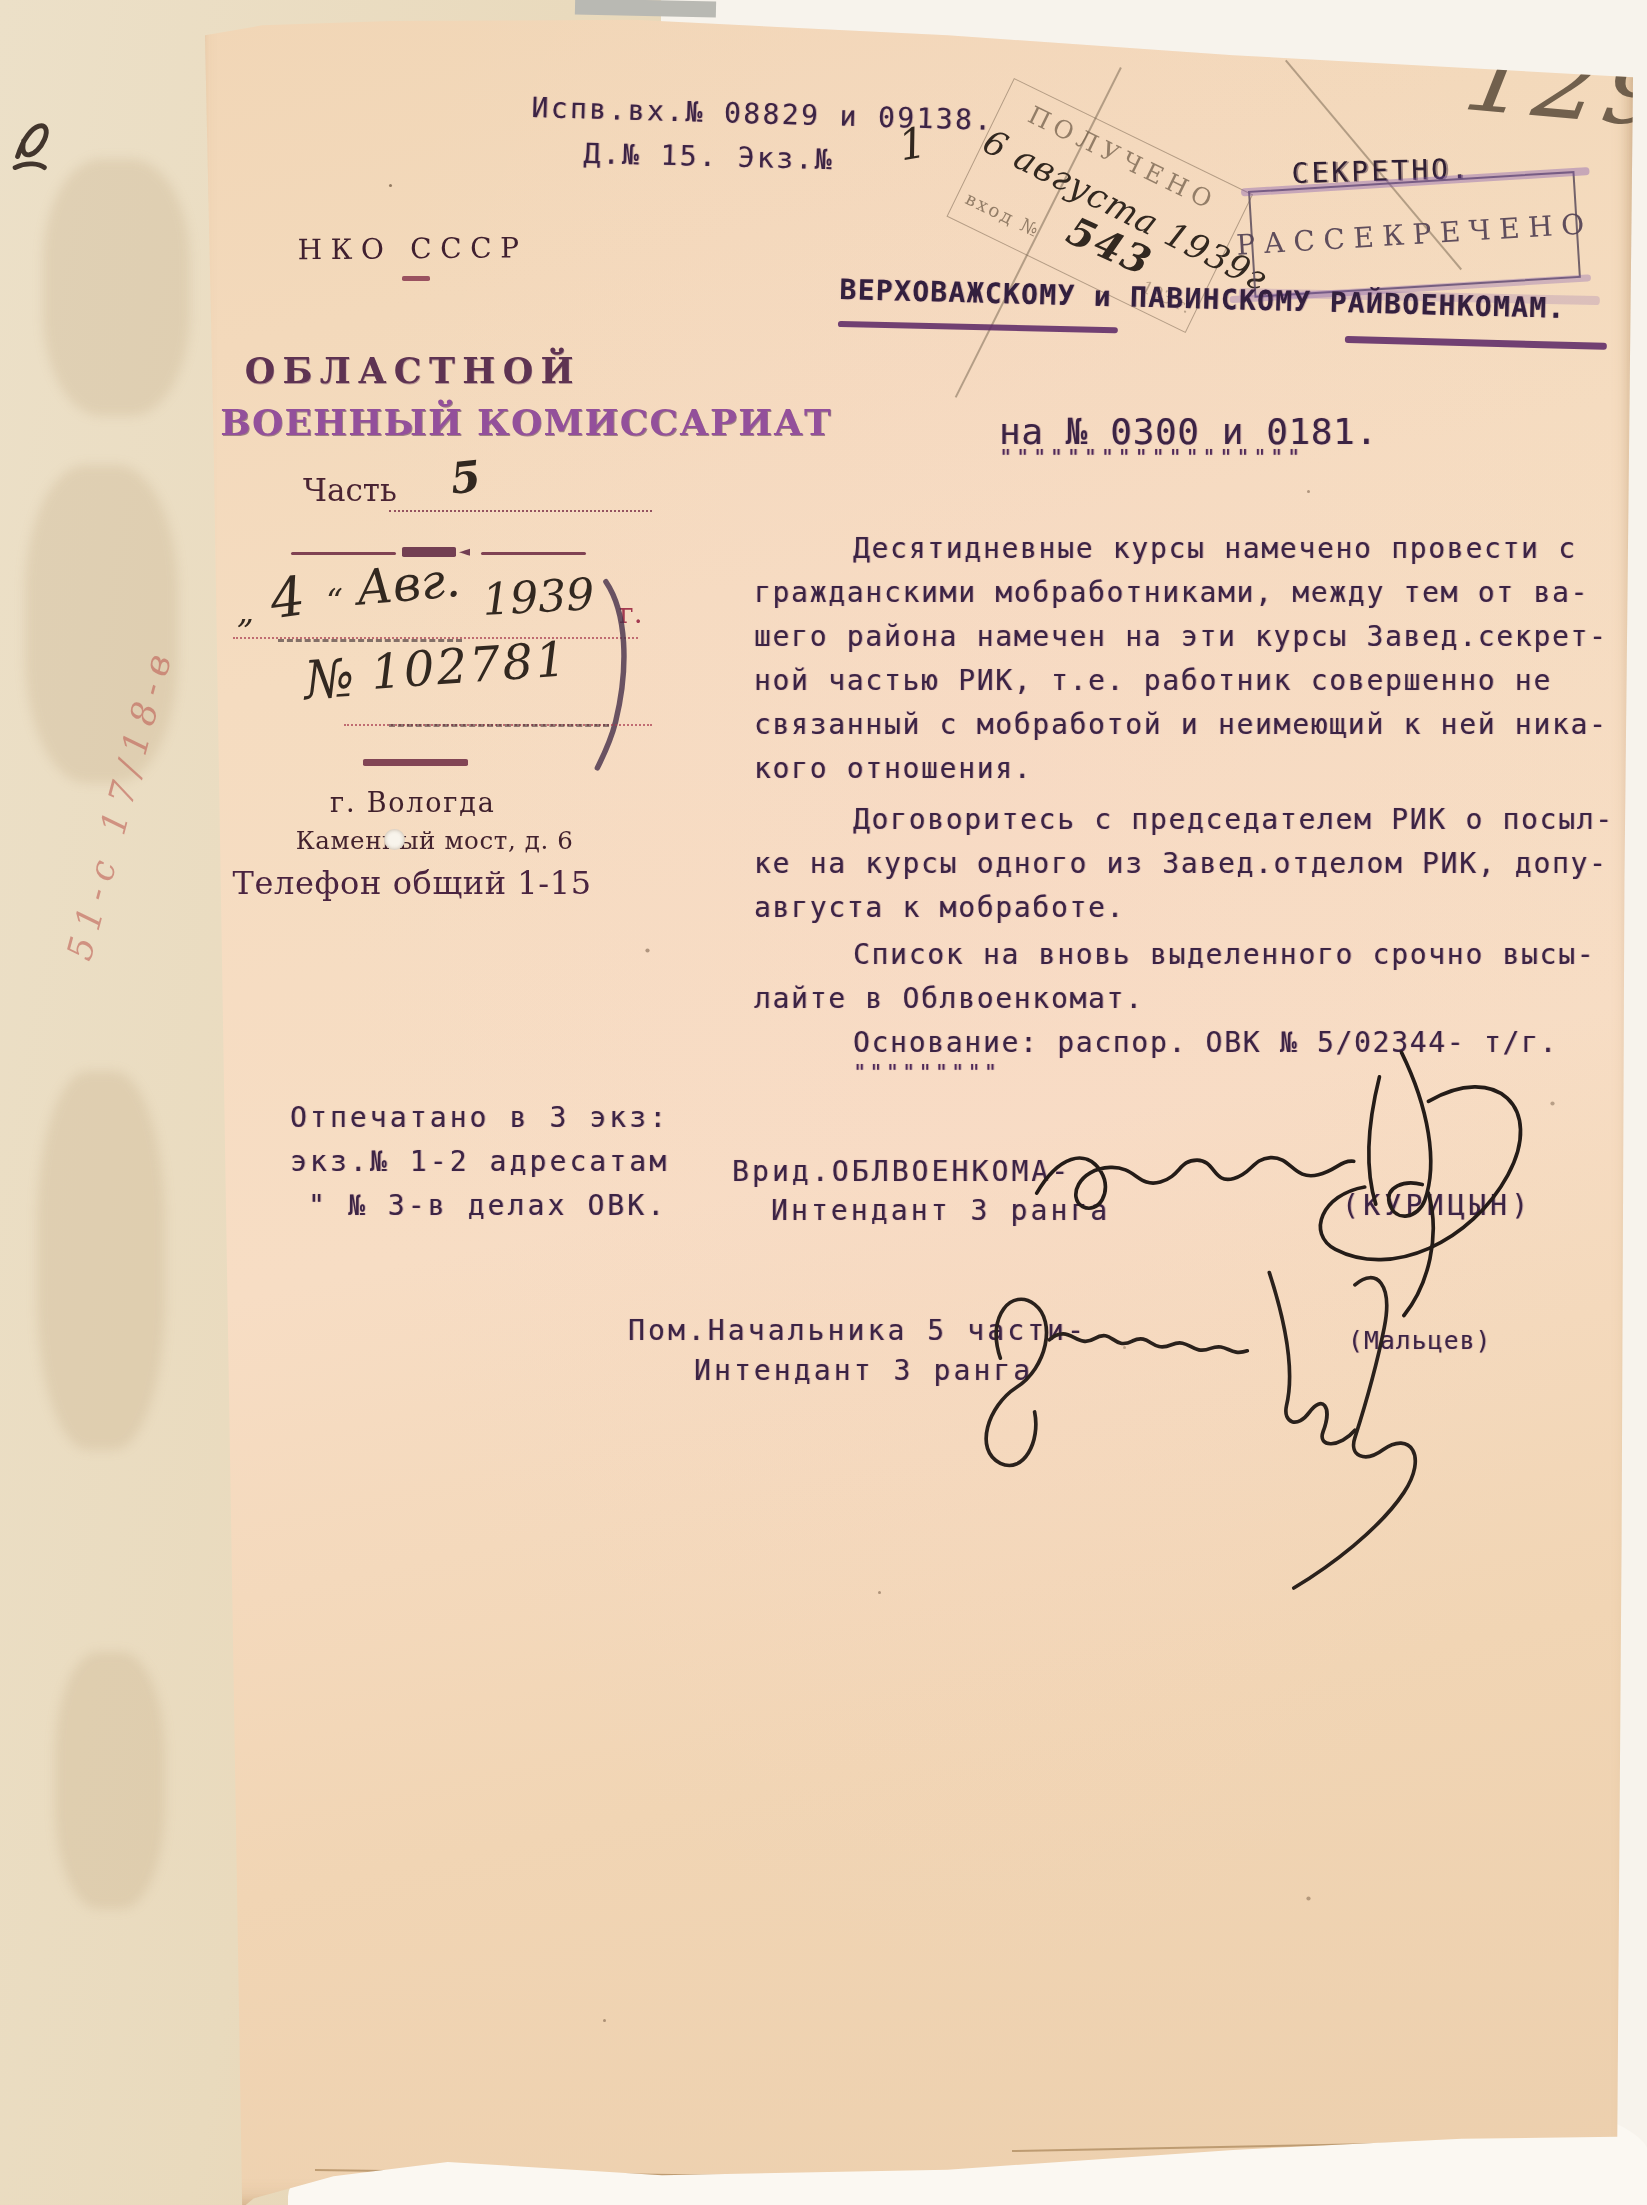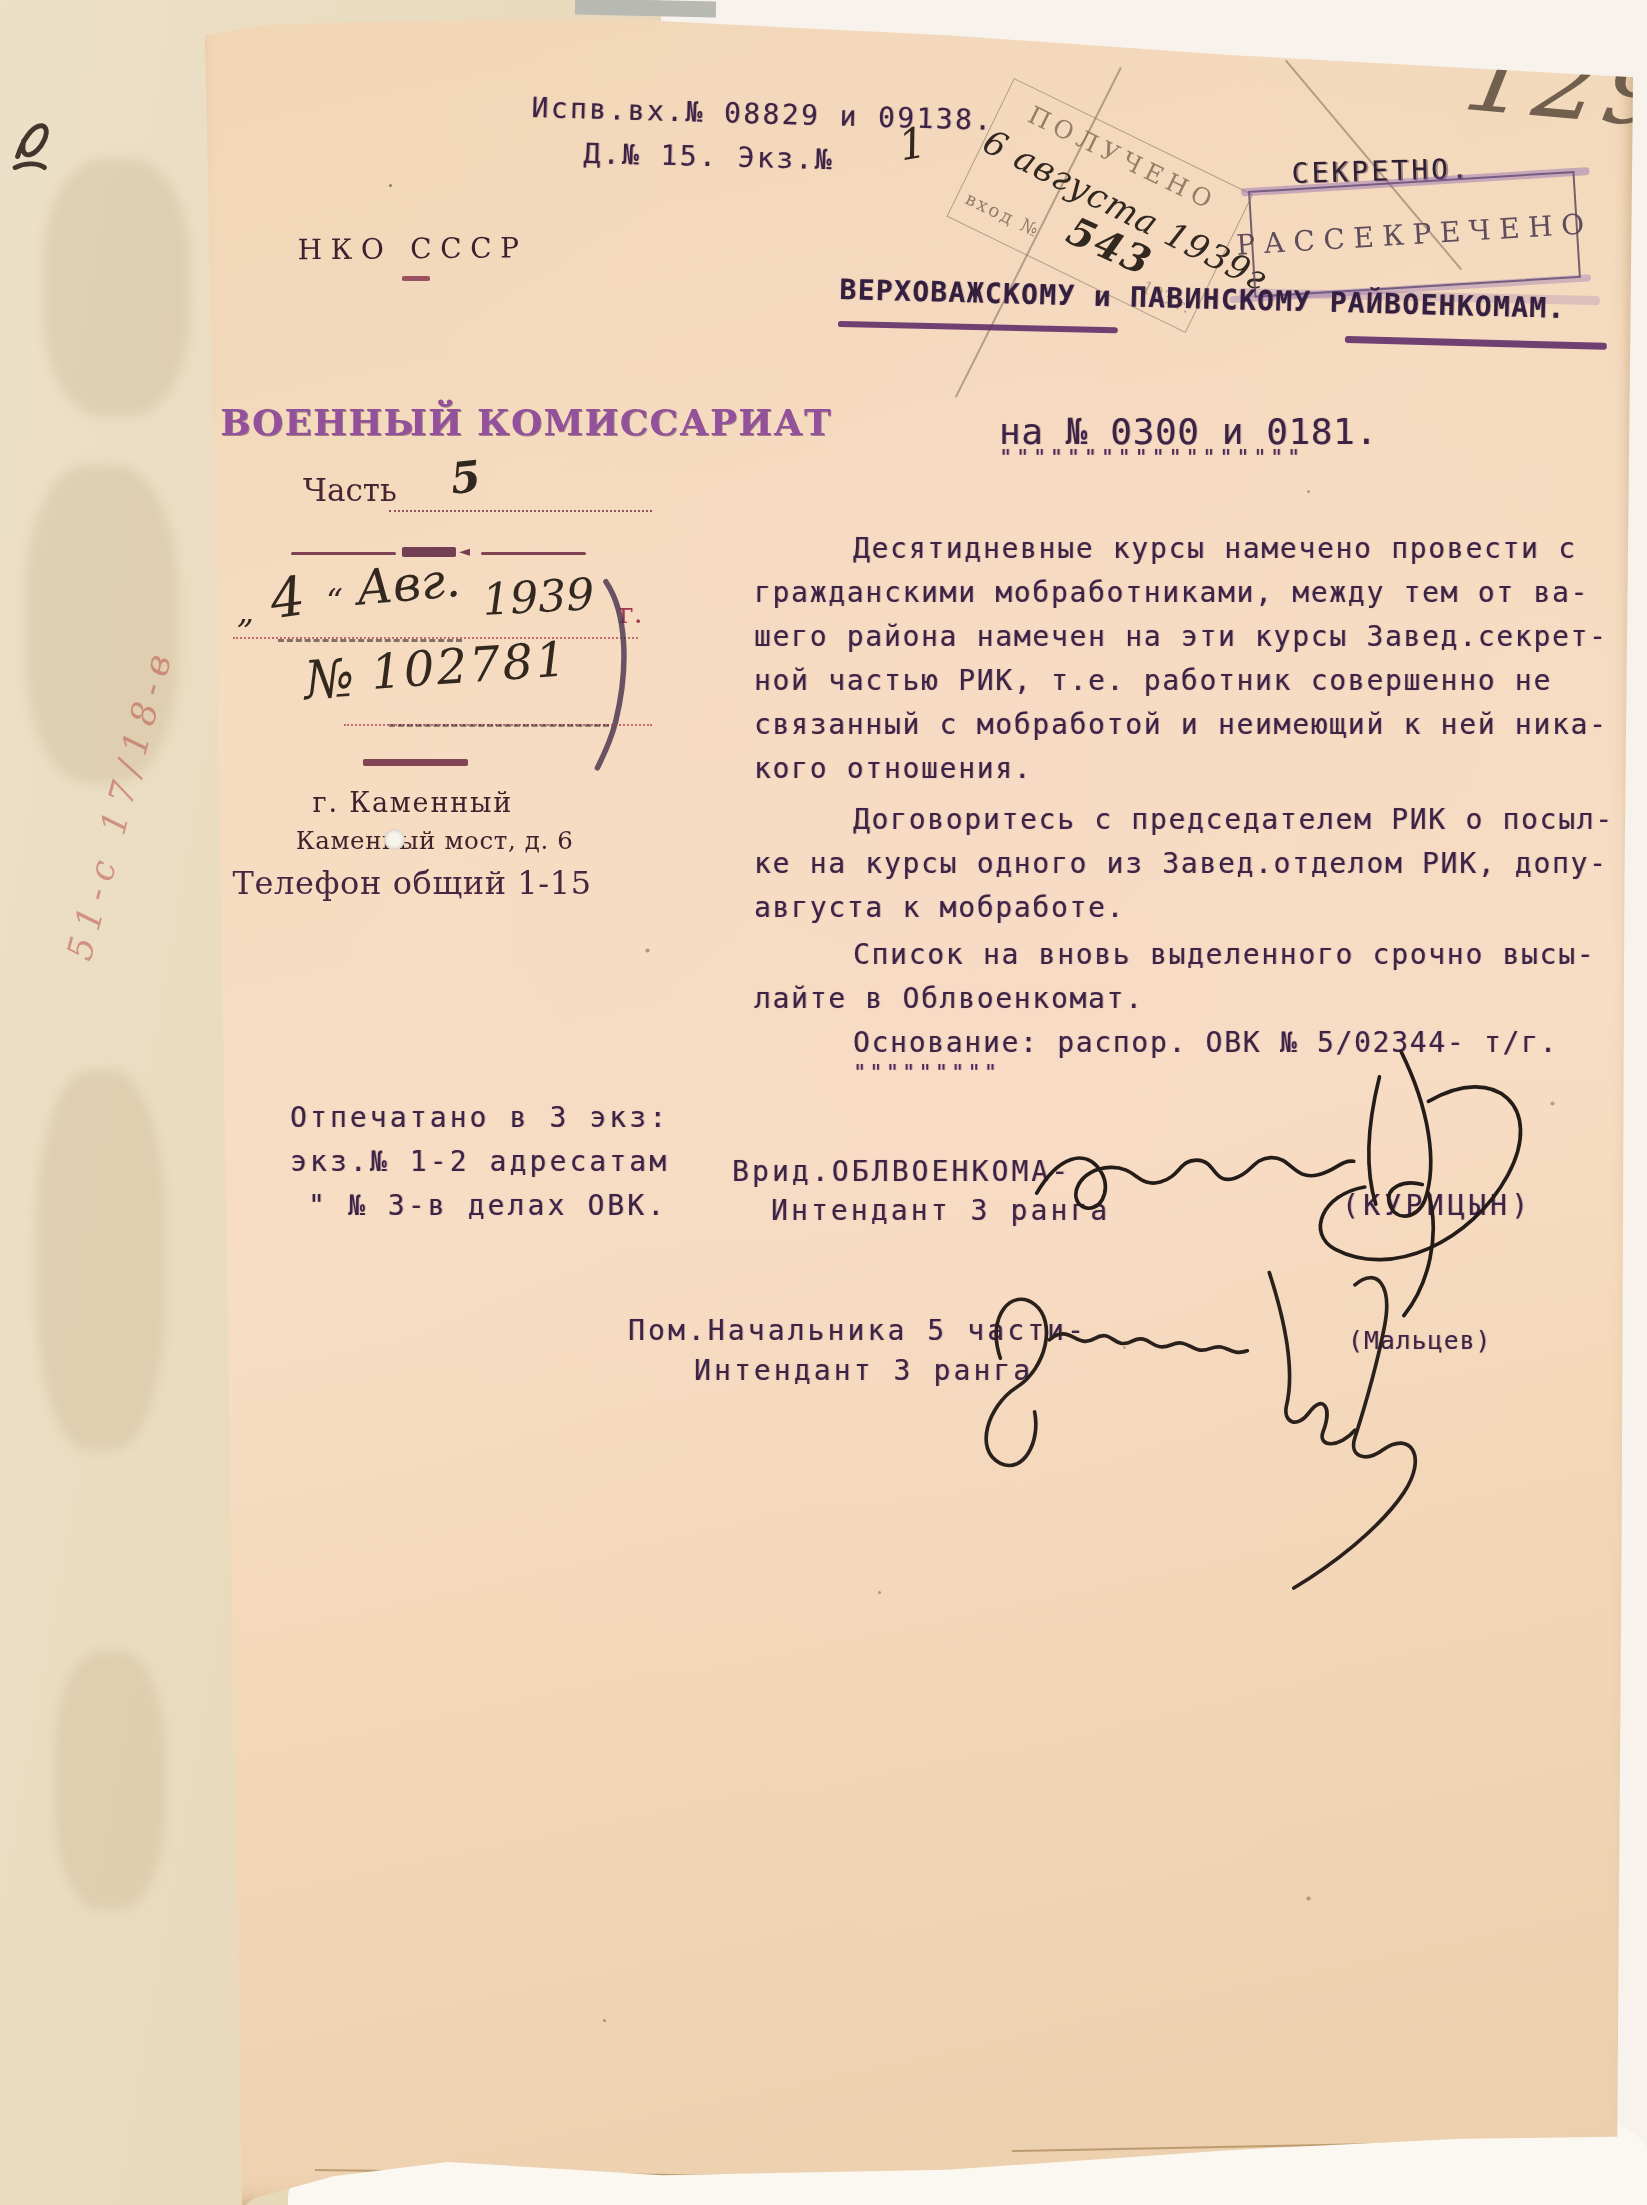--- a/index.html
+++ b/index.html
@@ -95,20 +95,22 @@
          border:2.4px solid rgba(92,76,92,.85);display:flex;align-items:center;justify-content:center;">
       <div class="abs streak" style="left:-8.6px;top:-5.5px;width:108%;height:8.6px;"></div>
       <div class="abs streak" style="left:-27px;bottom:-6.1px;width:112%;height:7.3px;opacity:.8;"></div>
       <div class="serif" style="font-size:28px;letter-spacing:8.6px;color:rgba(86,70,86,.95);">РАССЕКРЕЧЕНО</div>
     </div>
 
     <div class="abs streak nr" style="left:1034px;top:288px;width:361px;height:9.2px;opacity:.55;transform:rotate(1.3deg);"></div>
 
     <div class="abs serif nr" style="left:15.3px;top:234px;width:385px;text-align:center;font-size:28px;letter-spacing:8.6px;color:#402030;transform:rotate(-0.5deg);">НКО СССР</div>
     <div class="abs rule" style="left:197px;top:276px;width:28px;height:4.9px;background:#8a3a50;"></div>
+    <div class="abs serif nr" style="left:15.3px;top:350px;width:385px;text-align:center;font-size:35px;font-weight:bold;letter-spacing:7.3px;color:#5e3352;
+         text-shadow:0.6px 0.6px 0 rgba(90,45,85,.4);">ОБЛАСТНОЙ</div>
     <div class="abs serif nr" style="left:15.3px;top:401px;width:385px;text-align:right;font-size:36px;font-weight:bold;letter-spacing:1.2px;color:#93509b;
          text-shadow:0.9px 0.9px 0 rgba(55,20,55,.45);">ВОЕННЫЙ КОМИССАРИАТ</div>
 
     <div class="abs serif" style="left:98px;top:472px;font-size:31px;color:#4a2433;">Часть</div>
     <div class="abs" style="left:184px;top:487px;width:263px;border-bottom:2.4px dotted rgba(124,48,72,.8);height:23px;"></div>
     <div class="abs hw nr" style="left:243px;top:454px;font-size:43px;font-weight:bold;transform:rotate(-6deg);">5</div>
 
     <div class="abs rule" style="left:86px;top:552px;width:105px;height:3.1px;background:#6b2740;"></div>
     <div class="abs rule" style="left:197px;top:547px;width:54px;height:10.4px;background:#5c2340;"></div>
     <div class="abs" style="left:254px;top:540px;font-size:18.4px;color:#5c2340;opacity:.85;">◄</div>
@@ -126,21 +128,21 @@
     <div class="abs hw nr" style="left:97px;top:650px;font-size:53px;transform:rotate(-4deg);">№</div>
     <div class="abs hw nr" style="left:164px;top:644px;font-size:48px;letter-spacing:2.4px;transform:rotate(-4deg);">102781</div>
     <svg class="abs" style="left:379px;top:575px;" width="73" height="202" viewBox="0 0 120 330">
       <path d="M36,10 C70,60 74,150 52,240 C44,272 30,300 22,316" stroke="#46304a" stroke-width="9" fill="none" stroke-linecap="round" opacity=".8"></path>
     </svg>
     <div class="abs" style="left:139px;top:702px;width:308px;border-bottom:2.4px dotted rgba(170,60,80,.7);height:22px;"></div>
     <div class="abs" style="left:184px;top:706px;width:220px;border-bottom:3.1px dashed rgba(60,40,48,.55);height:18.4px;"></div>
 
     <div class="abs rule" style="left:158px;top:759px;width:105px;height:6.7px;background:#6d2a42;"></div>
 
-    <div class="abs serif" style="left:15.3px;top:787px;width:385px;text-align:center;font-size:27px;letter-spacing:1.8px;color:#40202c;">г. Каменный</div>
+    <div class="abs serif" style="left:15.3px;top:787px;width:385px;text-align:center;font-size:27px;letter-spacing:1.8px;color:#40202c;">г. Вологда</div>
     <div class="abs serif" style="left:37px;top:826px;width:385px;text-align:center;font-size:24.5px;letter-spacing:0.6px;color:#43222e;">Каменный мост, д. 6</div>
     <div class="abs serif" style="left:27.5px;top:864px;width:385px;font-size:32px;letter-spacing:0.6px;color:#4a2440;">Телефон общий 1-15</div>
     <div class="abs" style="left:179px;top:829px;width:21px;height:21px;border-radius:50%;background:#f8f4ec;
          box-shadow:inset 0 0 4.3px rgba(120,90,60,.45);"></div>
 
     <div class="abs typed nr" style="left:635px;top:273px;font-size:28px;font-weight:bold;letter-spacing:1.3px;transform:rotate(1.5deg);color:#33203e;">ВЕРХОВАЖСКОМУ и ПАВИНСКОМУ РАЙВОЕНКОМАМ.</div>
     <div class="abs uline nr" style="left:633px;top:321px;width:280px;height:6.1px;transform:rotate(1.3deg);"></div>
     <div class="abs uline nr" style="left:1140px;top:336px;width:262px;height:6.7px;transform:rotate(1.5deg);"></div>
 
     <div class="abs typed" style="left:794px;top:411px;font-size:36px;letter-spacing:0.6px;">на № 0300 и 0181.</div>

